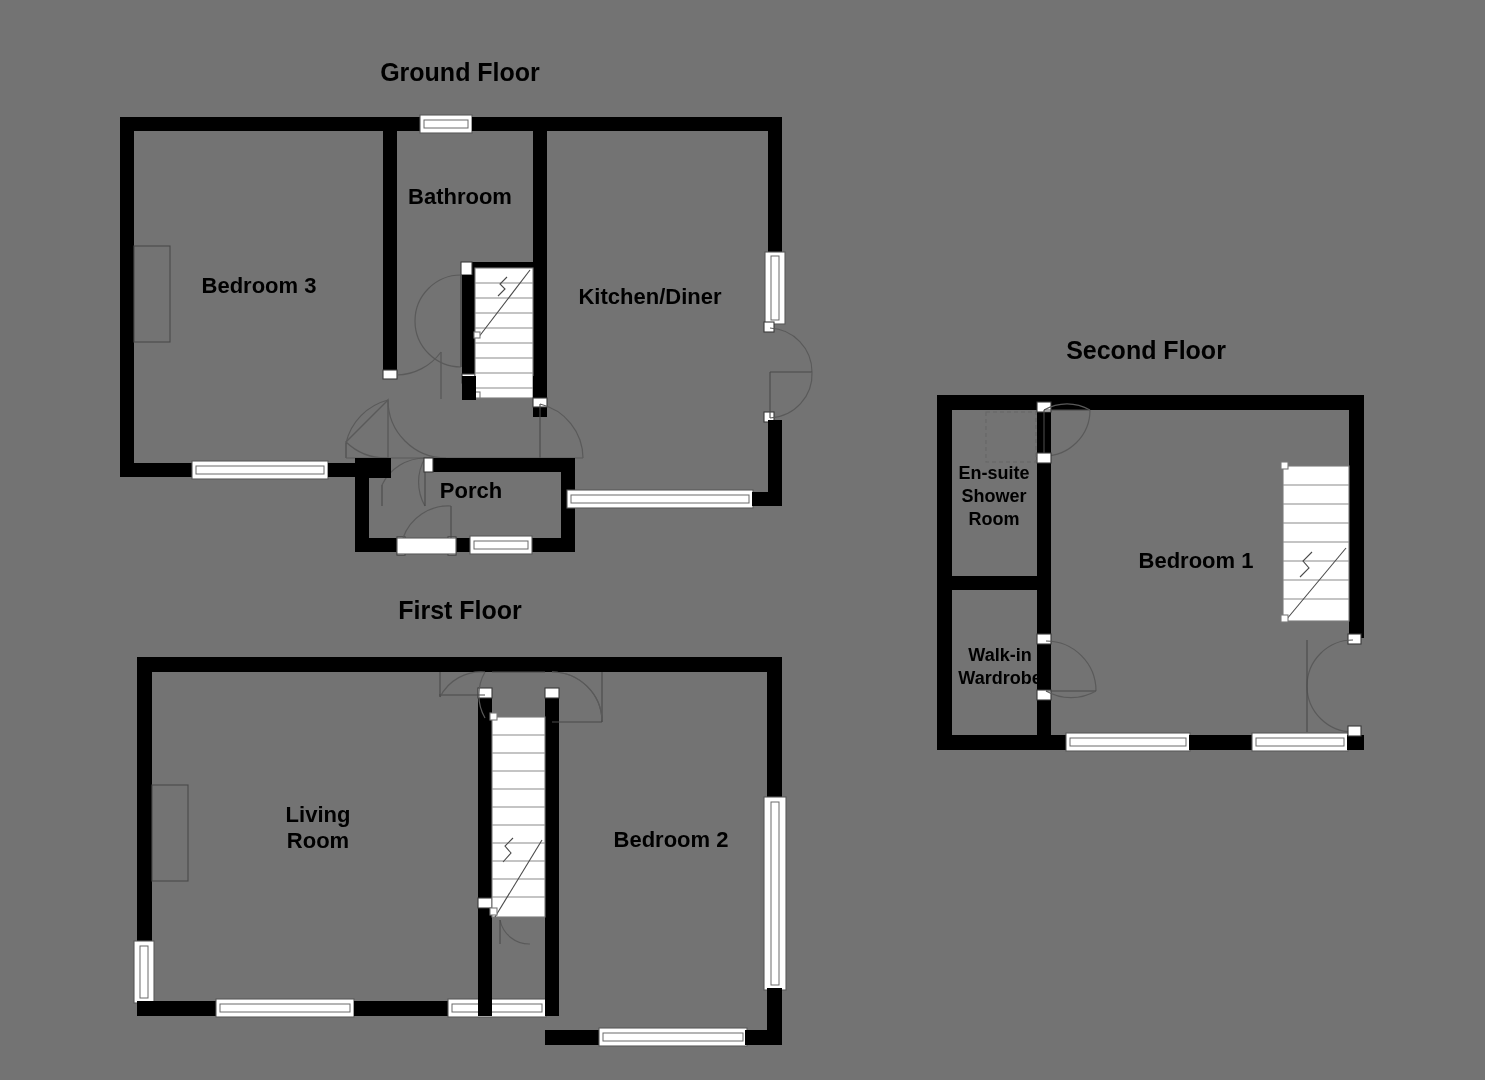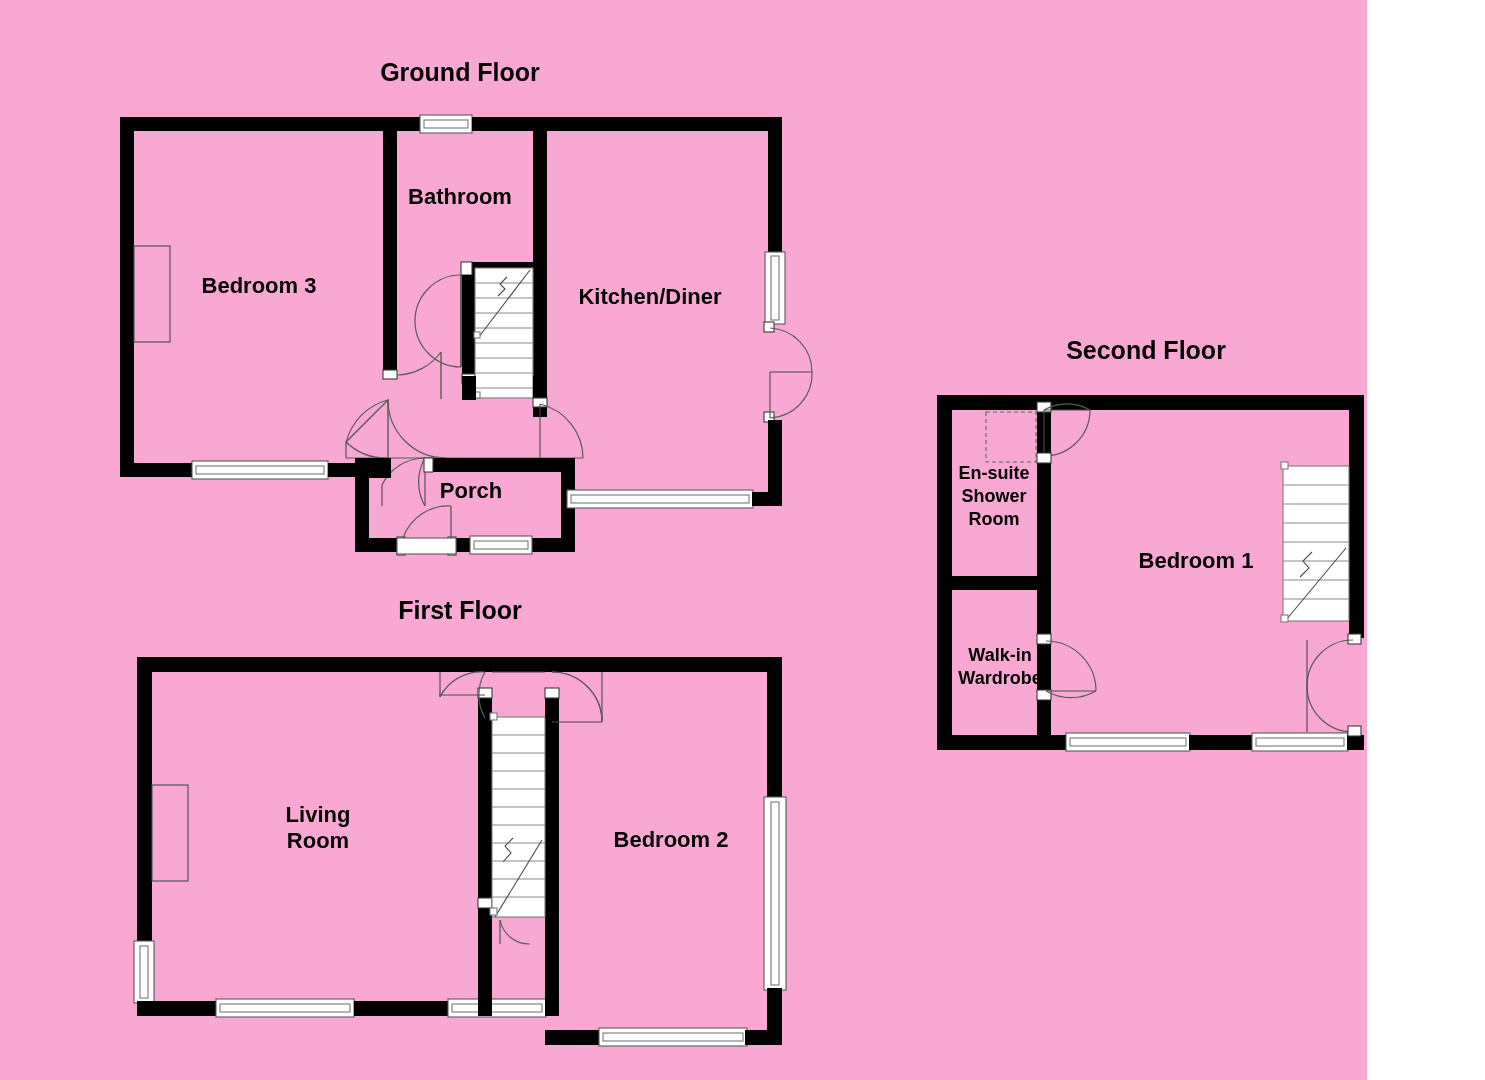--- a/index.html
+++ b/index.html
@@ -8,23 +8,23 @@
     background: #ffffff;
   }
   body {
     width: 1485px;
     height: 1080px;
     font-family: "Liberation Sans", sans-serif;
     overflow: hidden;
   }
   #plan-root {
     position: relative;
-    width: 1367px;
+    width: 1485px;
     height: 1080px;
-    background: #f9a8d4;
+    background: #737373;
   }
   svg.floorplan {
     position: absolute;
     left: 0;
     top: 0;
     width: 1485px;
     height: 1080px;
     display: block;
   }
   .wall { fill: #000000; stroke: none; }

